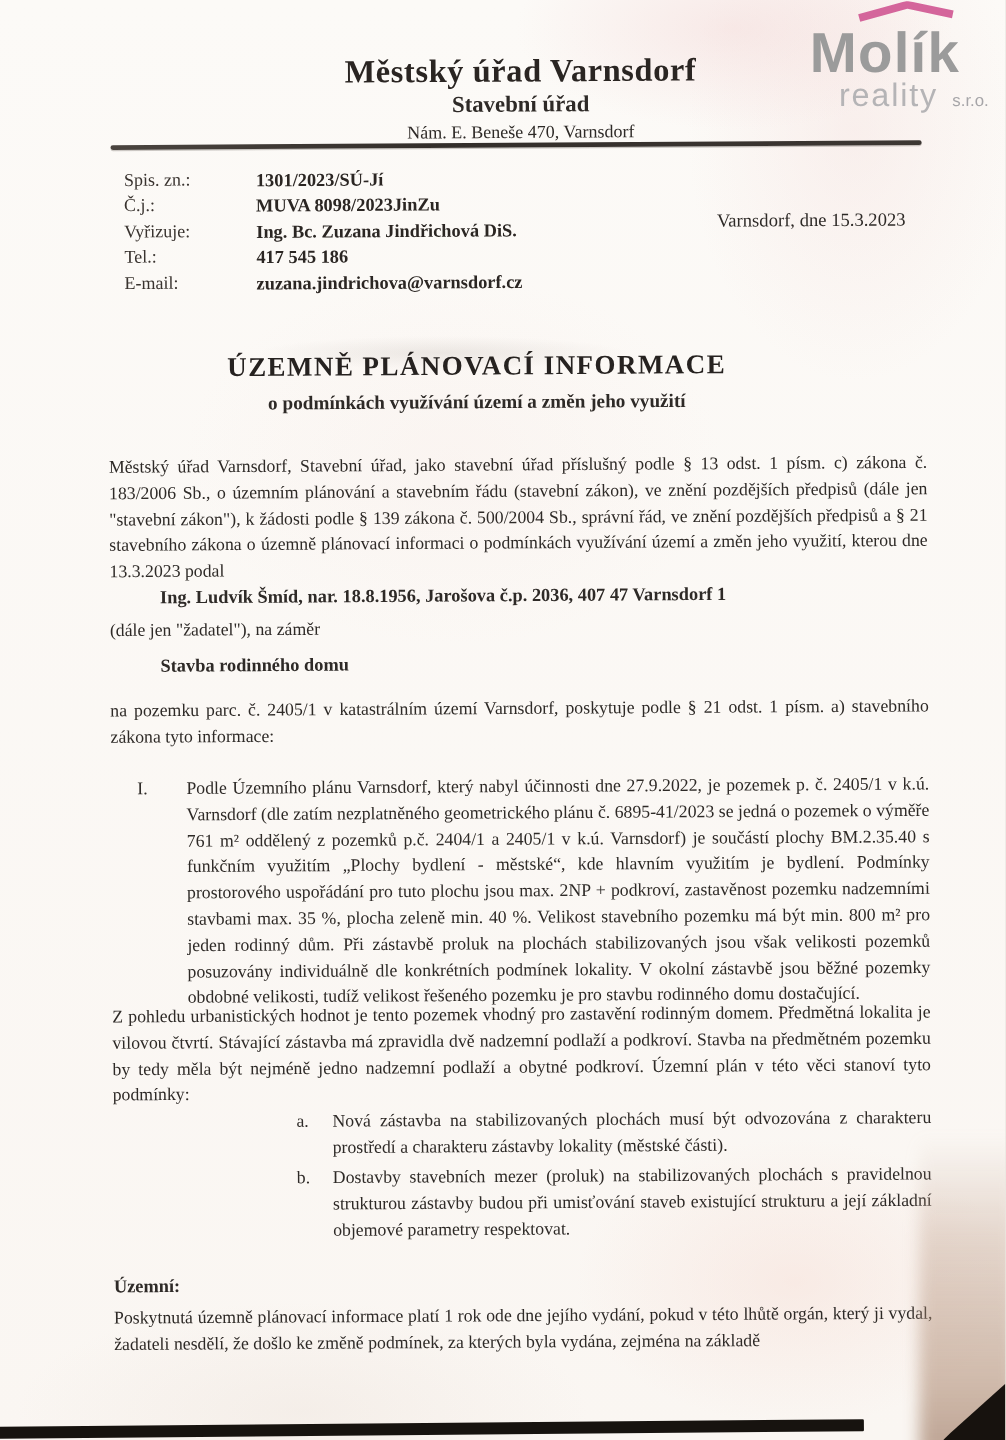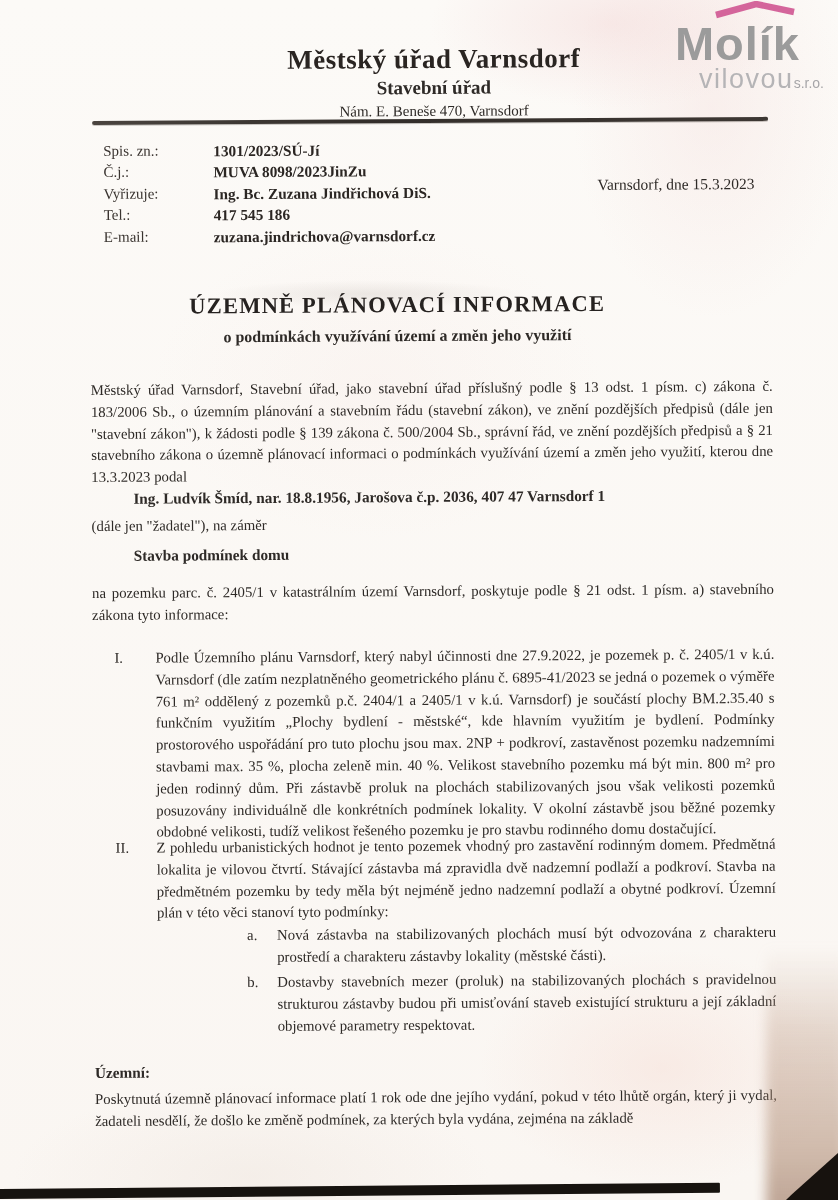--- a/index.html
+++ b/index.html
@@ -16,21 +16,21 @@
       linear-gradient(#fcfaf7,#faf6f2);
   }
   .content{position:absolute;inset:0;transform:rotate(-0.35deg);}
 
   
   .logo{position:absolute;top:0;right:12px;width:215px;height:112px;font-family:"Liberation Sans","DejaVu Sans",sans-serif;}
   .roof{position:absolute;top:1px;left:102px;}
   .logo-main{position:absolute;top:20px;right:26px;font-weight:bold;font-size:47px;line-height:1;color:#9b9b9b;letter-spacing:1px;}
   .logo-sub{position:absolute;top:64px;right:2px;white-space:nowrap;}
   .logo-reality{font-size:27px;font-weight:400;color:#b5b4b6;letter-spacing:1.5px;}
-  .logo-sro{font-size:14px;color:#a6a5a8;margin-left:0;}
+  .logo-sro{font-size:14px;color:#a6a5a8;margin-left:12px;}
 
   
   .letterhead{position:absolute;top:44px;left:0;width:100%;text-align:center;transform:translateX(18px);}
   .office{font-size:27px;font-weight:bold;letter-spacing:.5px;color:#2a2522;}
   .dept{font-size:19px;font-weight:bold;margin-top:2px;}
   .addr{font-size:15px;margin-top:4px;}
   .rule{position:absolute;top:119px;left:95px;width:676px;height:4px;border-radius:2px;
         background:linear-gradient(90deg,#4a443f,#332e2a 40%,#3d3733);box-shadow:0 1px 0 rgba(60,50,45,.25);}
 
   
@@ -79,21 +79,21 @@
 <body>
 
 <div class="scan">
 
   <div class="logo">
     <svg class="roof" width="84" height="18" viewBox="0 0 84 18">
       <polyline points="3,14 43,3 81,11" fill="none" stroke="#d4659b" stroke-width="6.5" stroke-linejoin="miter"></polyline>
     </svg>
     <div class="logo-main">Molík</div>
     <div class="logo-sub">
-      <span class="logo-reality">vilovou</span><span class="logo-sro">s.r.o.</span>
+      <span class="logo-reality">reality</span><span class="logo-sro">s.r.o.</span>
     </div>
   </div>
 
   <div class="content">
 
     <div class="letterhead">
       <div class="office">Městský úřad Varnsdorf</div>
       <div class="dept">Stavební úřad</div>
       <div class="addr">Nám. E. Beneše 470, Varnsdorf</div>
     </div>
@@ -126,30 +126,29 @@
 
     <div class="title-block">
       <div class="doc-title">ÚZEMNĚ PLÁNOVACÍ INFORMACE</div>
       <div class="doc-subtitle">o podmínkách využívání území a změn jeho využití</div>
     </div>
 
     <div class="doc-body">
       <p class="p-intro">Městský úřad Varnsdorf, Stavební úřad, jako stavební úřad příslušný podle § 13 odst. 1 písm. c) zákona č. 183/2006 Sb., o územním plánování a stavebním řádu (stavební zákon), ve znění pozdějších předpisů (dále jen "stavební zákon"), k žádosti podle § 139 zákona č. 500/2004 Sb., správní řád, ve znění pozdějších předpisů a § 21 stavebního zákona o územně plánovací informaci o podmínkách využívání území a změn jeho využití, kterou dne 13.3.2023 podal</p>
       <p class="p-applicant">Ing. Ludvík Šmíd, nar. 18.8.1956, Jarošova č.p. 2036, 407 47  Varnsdorf 1</p>
       <p class="p-note">(dále jen "žadatel"), na záměr</p>
-      <p class="p-project">Stavba podmínek domu</p>
+      <p class="p-project">Stavba rodinného domu</p>
       <p class="p-provides">na pozemku parc. č. 2405/1 v katastrálním území Varnsdorf, poskytuje podle § 21 odst. 1 písm. a) stavebního zákona tyto informace:</p>
 
       <div class="item item-1">
         <span class="item-num">I.</span>
         <span class="item-text">Podle Územního plánu Varnsdorf, který nabyl účinnosti dne 27.9.2022, je pozemek p. č. 2405/1 v k.ú. Varnsdorf (dle zatím nezplatněného geometrického plánu č. 6895-41/2023 se jedná o pozemek o výměře 761 m² oddělený z pozemků p.č. 2404/1 a 2405/1 v k.ú. Varnsdorf) je součástí plochy BM.2.35.40 s funkčním využitím „Plochy bydlení - městské“, kde hlavním využitím je bydlení. Podmínky prostorového uspořádání pro tuto plochu jsou max. 2NP + podkroví, zastavěnost pozemku nadzemními stavbami max. 35 %, plocha zeleně min. 40 %. Velikost stavebního pozemku má být min. 800 m² pro jeden rodinný dům. Při zástavbě proluk na plochách stabilizovaných jsou však velikosti pozemků posuzovány individuálně dle konkrétních podmínek lokality. V okolní zástavbě jsou běžné pozemky obdobné velikosti, tudíž velikost řešeného pozemku je pro stavbu rodinného domu dostačující.</span>
       </div>
 
       <div class="item item-2">
-        <span class="item-num">II.</span>
         <span class="item-text">Z pohledu urbanistických hodnot je tento pozemek vhodný pro zastavění rodinným domem. Předmětná lokalita je vilovou čtvrtí. Stávající zástavba má zpravidla dvě nadzemní podlaží a podkroví. Stavba na předmětném pozemku by tedy měla být nejméně jedno nadzemní podlaží a obytné podkroví. Územní plán v této věci stanoví tyto podmínky:</span>
       </div>
 
       <div class="sub sub-a">
         <span class="sub-num">a.</span>
         <span class="sub-text">Nová zástavba na stabilizovaných plochách musí být odvozována z charakteru prostředí a charakteru zástavby lokality (městské části).</span>
       </div>
 
       <div class="sub sub-b">
         <span class="sub-num">b.</span>

